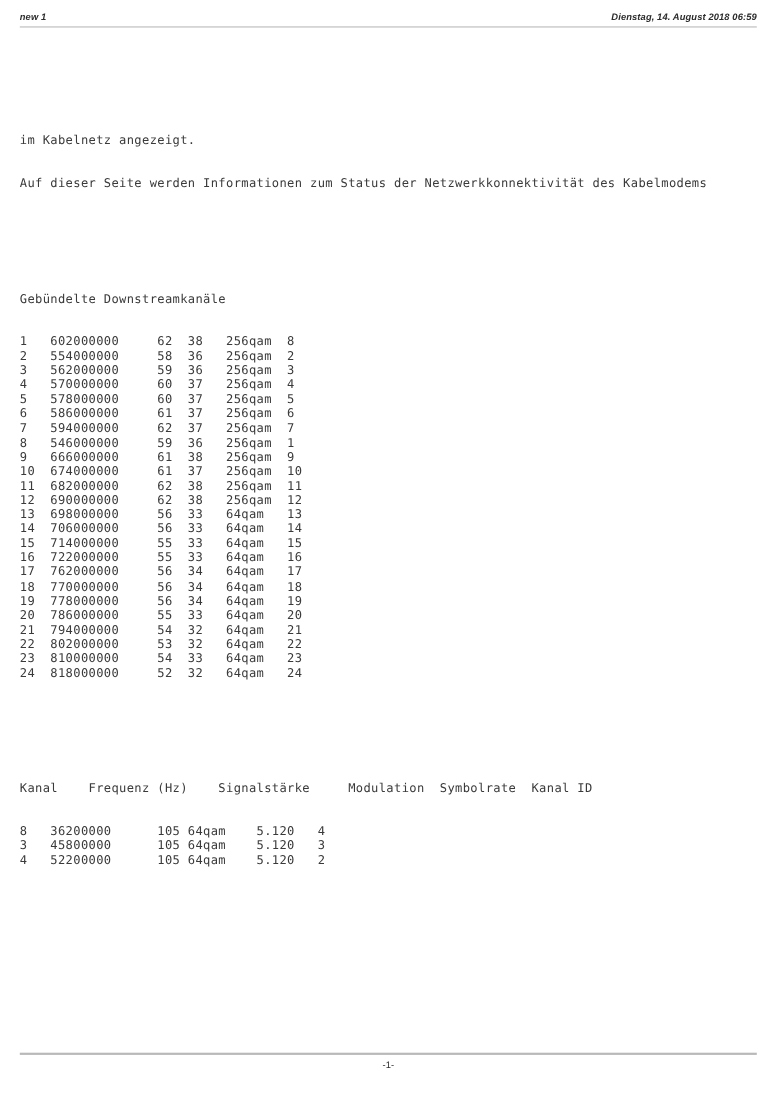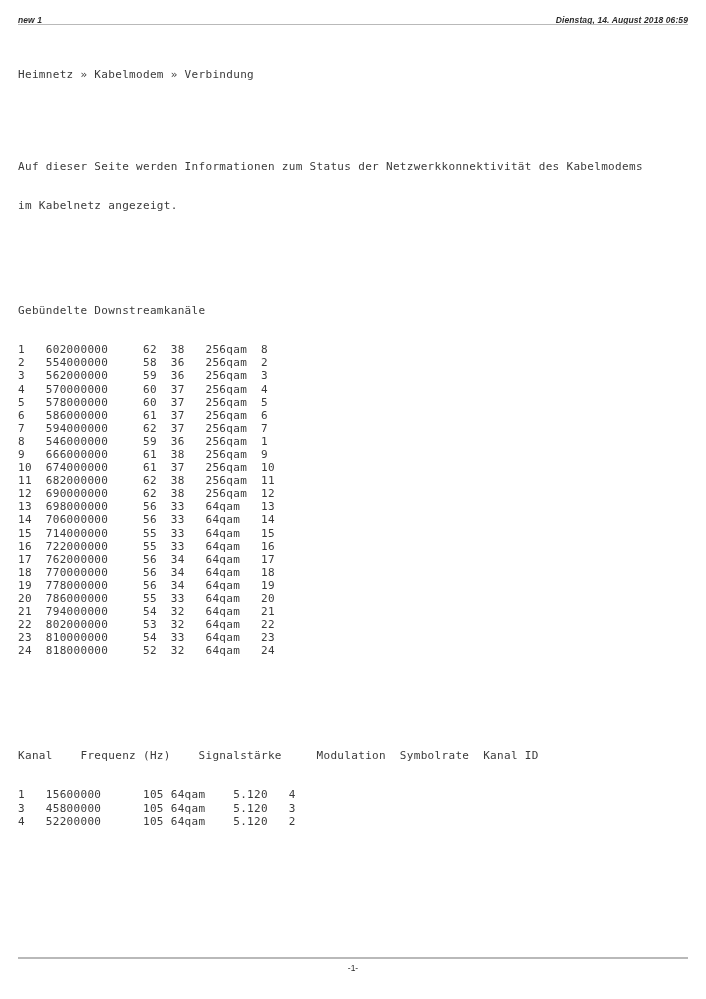--- a/index.html
+++ b/index.html
@@ -18,21 +18,21 @@
 
   
   .page-header {
     position: absolute;
     left: 18px;
     right: 18px;
     top: 10px;
     height: 20px;
     display: flex;
     justify-content: space-between;
-    align-items: center;
+    align-items: flex-start;
     font-family: "Liberation Sans", "DejaVu Sans", sans-serif;
     font-style: italic;
     font-weight: bold;
     font-size: 8.5px;
     color: #2b2b2b;
     letter-spacing: 0.1px;
   }
   .page-header .rule {
     position: absolute;
     left: 0;
@@ -89,35 +89,34 @@
 <body>
 
 <div class="page-header">
   <span>new 1</span>
   <span>Dienstag, 14. August 2018 06:59</span>
   <div class="rule"></div>
 </div>
 
 <div class="content">
 
-  <div class="line">Heimnetz » Kabelmodem » Verbindung</div>
   <div class="blank"></div>
 
+  <div class="para">im Kabelnetz angezeigt.</div>
   <div class="para">Auf dieser Seite werden Informationen zum Status der Netzwerkkonnektivität des Kabelmodems</div>
-  <div class="para">im Kabelnetz angezeigt.</div>
   <div class="blank"></div>
 
   
   <div class="section-title">Gebündelte Downstreamkanäle</div>
   <div><div class="line">1   602000000     62  38   256qam  8</div><div class="line">2   554000000     58  36   256qam  2</div><div class="line">3   562000000     59  36   256qam  3</div><div class="line">4   570000000     60  37   256qam  4</div><div class="line">5   578000000     60  37   256qam  5</div><div class="line">6   586000000     61  37   256qam  6</div><div class="line">7   594000000     62  37   256qam  7</div><div class="line">8   546000000     59  36   256qam  1</div><div class="line">9   666000000     61  38   256qam  9</div><div class="line">10  674000000     61  37   256qam  10</div><div class="line">11  682000000     62  38   256qam  11</div><div class="line">12  690000000     62  38   256qam  12</div><div class="line">13  698000000     56  33   64qam   13</div><div class="line">14  706000000     56  33   64qam   14</div><div class="line">15  714000000     55  33   64qam   15</div><div class="line">16  722000000     55  33   64qam   16</div><div class="line">17  762000000     56  34   64qam   17</div><div class="line">18  770000000     56  34   64qam   18</div><div class="line">19  778000000     56  34   64qam   19</div><div class="line">20  786000000     55  33   64qam   20</div><div class="line">21  794000000     54  32   64qam   21</div><div class="line">22  802000000     53  32   64qam   22</div><div class="line">23  810000000     54  33   64qam   23</div><div class="line">24  818000000     52  32   64qam   24</div></div>
   <div class="blank"></div>
 
   
   <div class="line">Kanal    Frequenz (Hz)    Signalstärke     Modulation  Symbolrate  Kanal ID</div>
-  <div><div class="line">1   15600000      105 64qam    5.120   4</div><div class="line">3   45800000      105 64qam    5.120   3</div><div class="line">4   52200000      105 64qam    5.120   2</div></div>
+  <div><div class="line">8   36200000      105 64qam    5.120   4</div><div class="line">3   45800000      105 64qam    5.120   3</div><div class="line">4   52200000      105 64qam    5.120   2</div></div>
   <div class="blank"></div>
 
   
   
   
   
 
 </div>
 
 <div class="page-footer">

